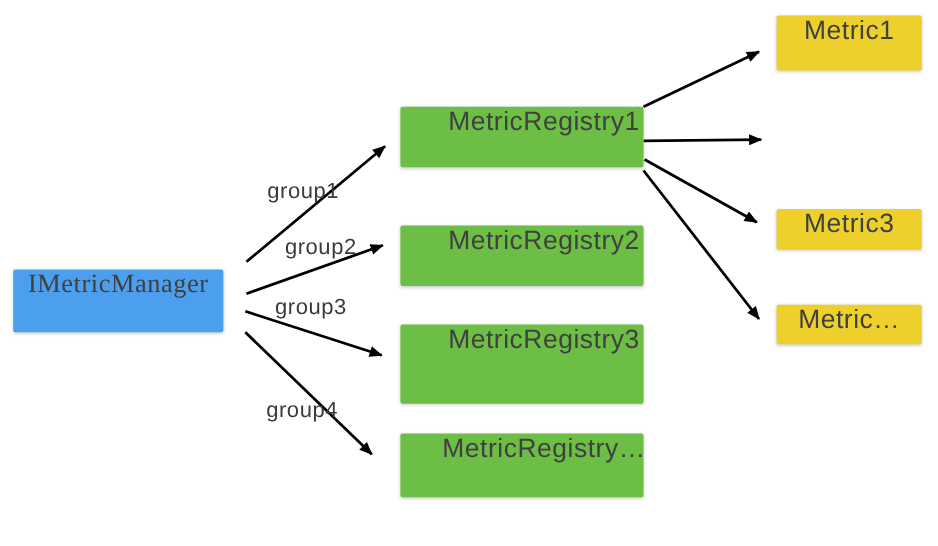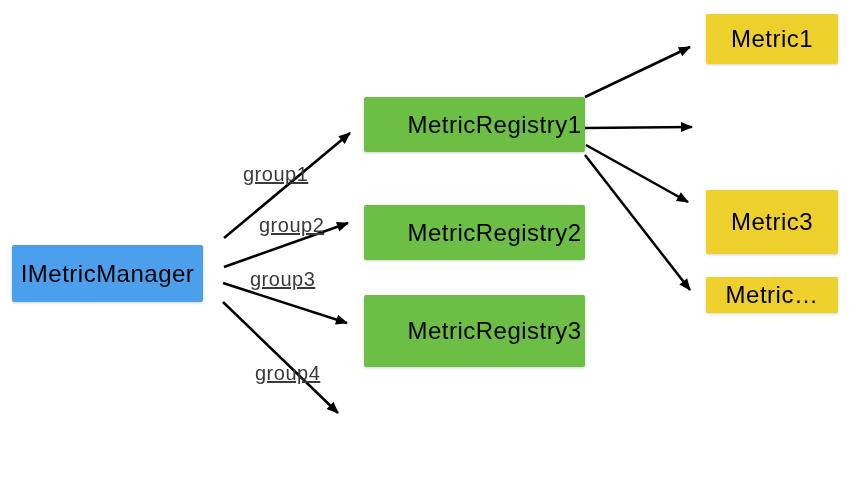--- a/index.html
+++ b/index.html
@@ -6,52 +6,51 @@
   #canvas{
     position:relative;
     width:853px;height:496px;
     background:#ffffff;
     font-family:"Liberation Sans","DejaVu Sans",sans-serif;
     overflow:hidden;
   }
   #edges{position:absolute;left:0;top:0;width:853px;height:496px;}
   .node{
     position:absolute;
-    display:flex;align-items:center;justify-content:center;
-    color:#000000;
+    display:flex;align-items:flex-start;justify-content:center;
+    color:#404040;
     font-size:24px;
     font-weight:400;
     letter-spacing:0.5px;
     border-radius:2px;
     box-shadow:0 1px 3px rgba(0,0,0,0.18);
     box-sizing:border-box;
     white-space:nowrap;
   }
-  .manager{left:12px;top:245px;width:191px;height:57px;background:#4C9FEC;}
+  .manager{left:12px;top:245px;width:191px;height:57px;background:#4C9FEC;font-family:Liberation Serif, serif;}
   .registry{left:364px;width:221px;height:55px;background:#6CBE45;padding-left:40px;}
   .reg1{top:97px}
   .reg2{top:205px}
   .reg3{top:295px;height:72px}
   .reg4{top:394px;height:58px}
   .metric{left:706px;width:132px;height:50px;background:#EDD02C;}
   .met1{top:14px}
   .met2{top:101px}
-  .met3{top:190px;height:64px}
+  .met3{top:190px;height:37px}
   .met4{top:277px;height:36px}
   .edge-label{
     position:absolute;
     font-size:20px;
     color:#3a3a3a;
     letter-spacing:0.5px;
-    text-decoration:underline;
   }
   .g1{left:243px;top:163px}
   .g2{left:259px;top:214px}
   .g3{left:250px;top:268px}
-  .g4{left:255px;top:362px}
+  .g4{left:242px;top:362px}
 </style>
 </head>
 <body>
 
 <div id="canvas">
 
   <svg id="edges" viewBox="0 0 853 496" xmlns="http://www.w3.org/2000/svg">
     <defs>
       <marker id="ah" markerUnits="userSpaceOnUse" markerWidth="15" markerHeight="12" refX="12" refY="6" orient="auto">
         <path d="M1,1 L13,6 L1,11 Z" fill="#000000"></path>
@@ -75,20 +74,23 @@
 
   <div class="node registry reg1">
     <span>MetricRegistry1</span>
   </div>
   <div class="node registry reg2">
     <span>MetricRegistry2</span>
   </div>
   <div class="node registry reg3">
     <span>MetricRegistry3</span>
   </div>
+  <div class="node registry reg4">
+    <span>MetricRegistry…</span>
+  </div>
 
   <div class="node metric met1">
     <span>Metric1</span>
   </div>
   <div class="node metric met3">
     <span>Metric3</span>
   </div>
   <div class="node metric met4">
     <span>Metric…</span>
   </div>

